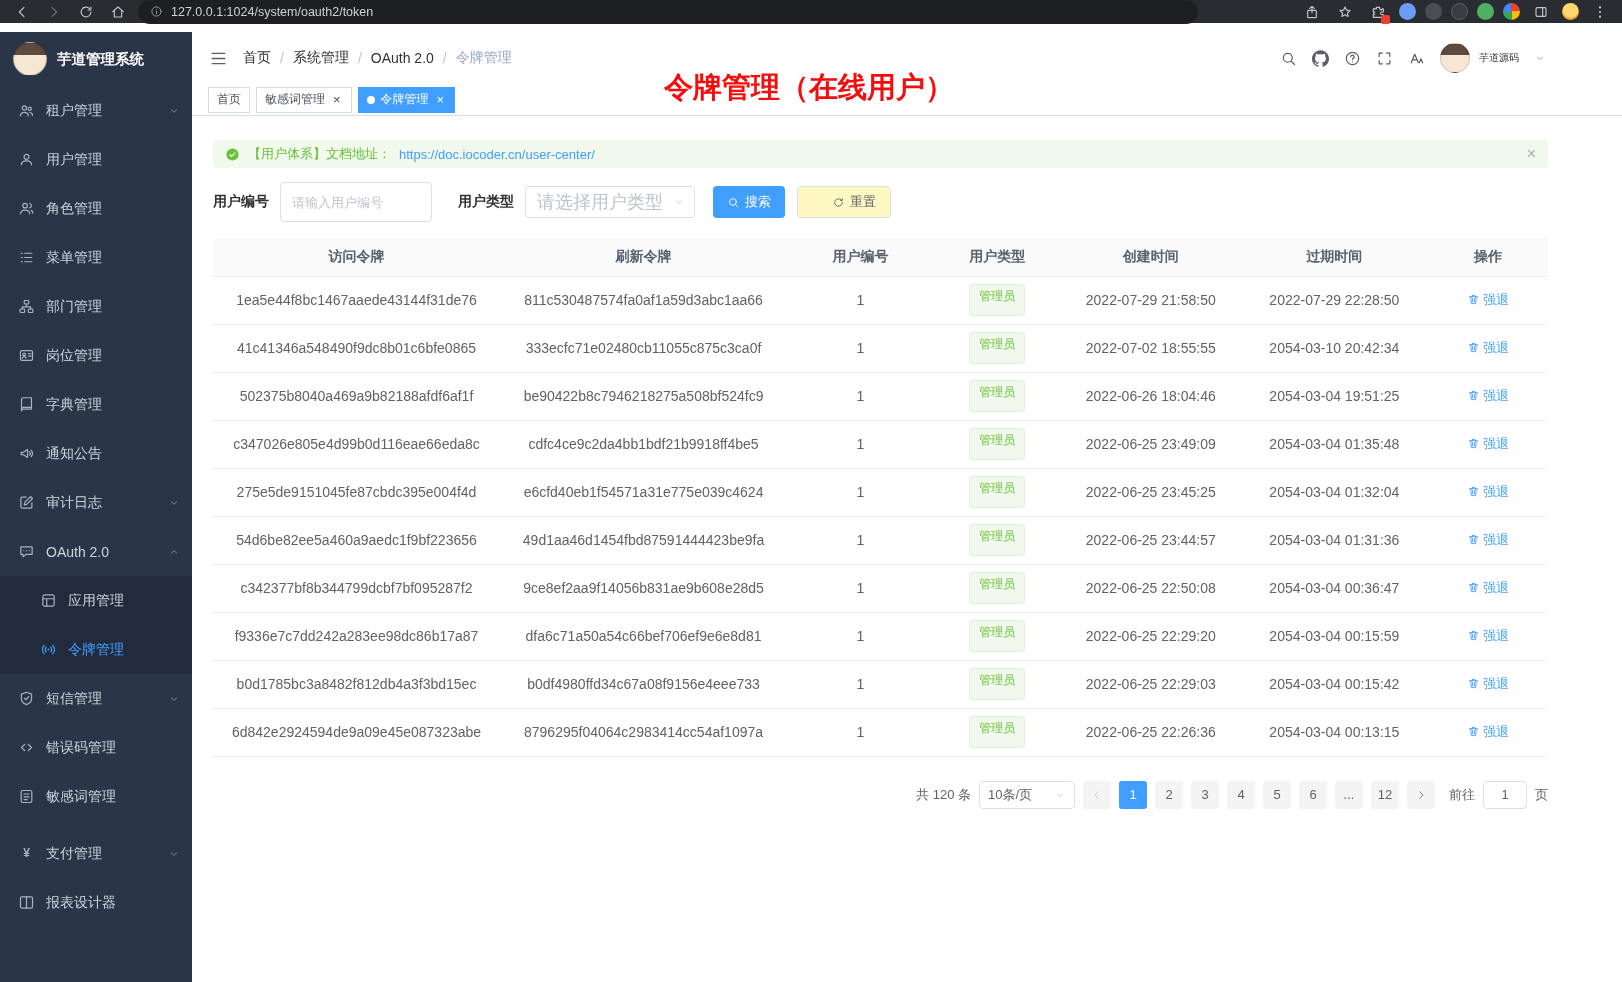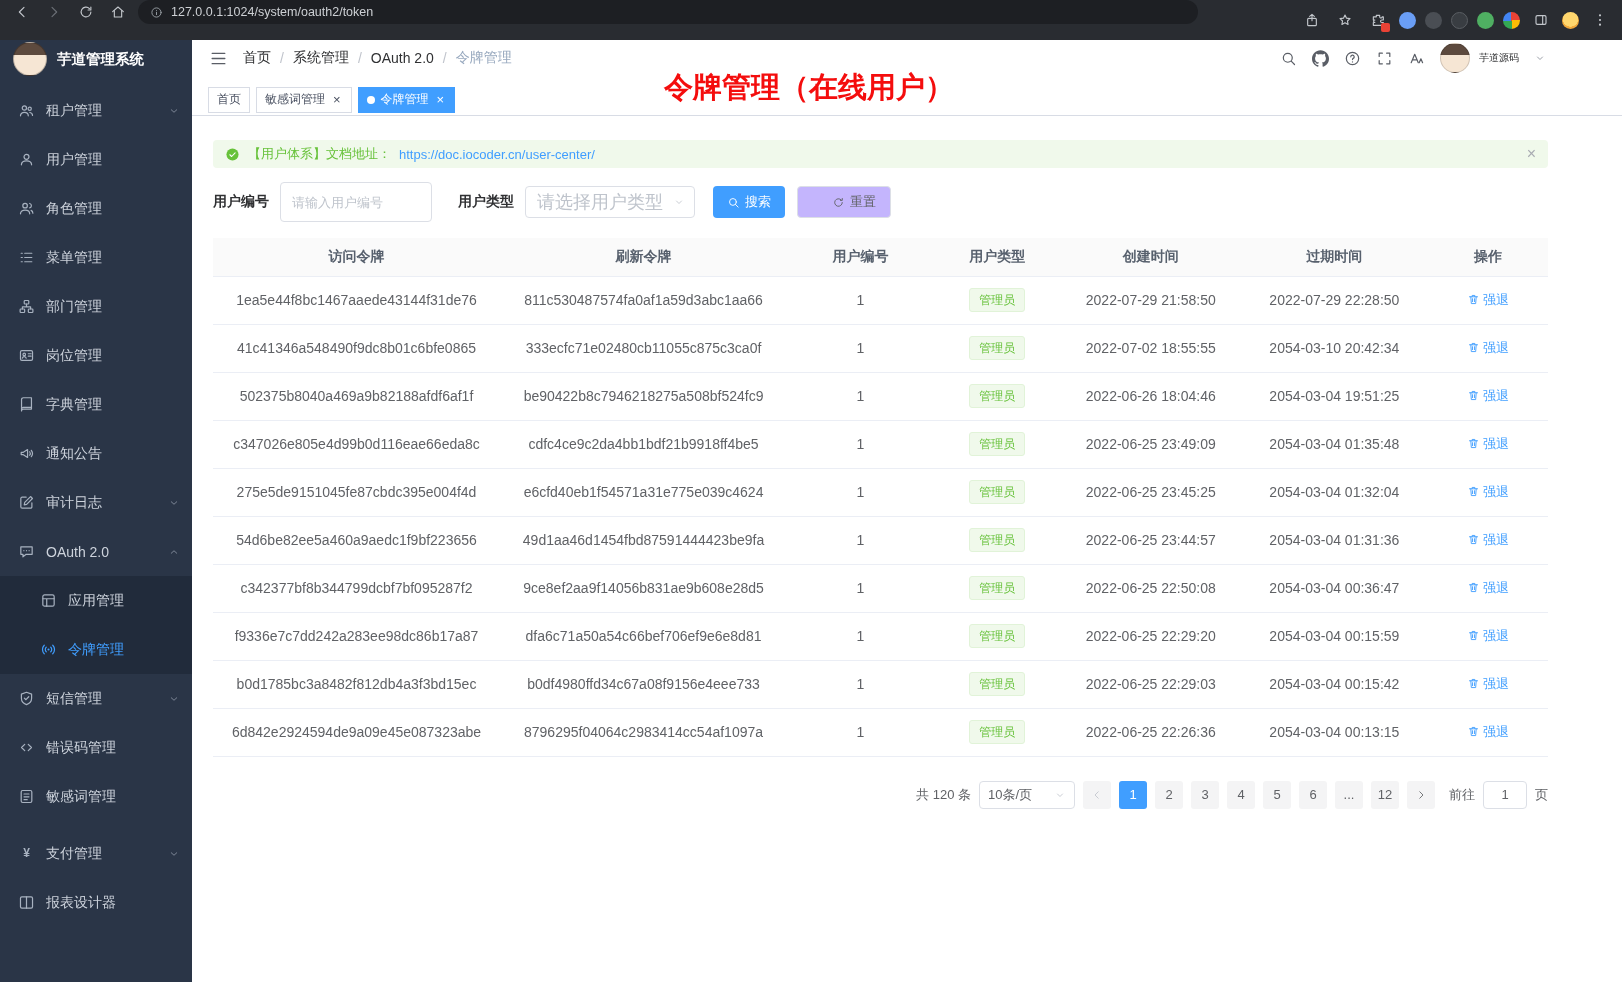--- a/index.html
+++ b/index.html
@@ -13,21 +13,21 @@
   body{
     font-family:"Liberation Sans","DejaVu Sans",sans-serif;
     background:#fff;overflow:hidden;position:relative;color:#303133;
   }
   .icn{display:inline-block;width:16px;height:16px;flex:0 0 auto;}
   .icn svg{width:100%;height:100%;display:block;stroke:currentColor;fill:none;stroke-width:1.7;stroke-linecap:round;stroke-linejoin:round;}
   .icn.sm{width:13px;height:13px;}
   .icn.caret{width:12px;height:12px;}
 
   
-  .browser-bar{height:40px;background:#292c31;display:flex;padding:0 10px;gap:8px;color:#c3c7cc;position:relative;z-index:10;}
+  .browser-bar{height:23px;background:#292c31;display:flex;align-items:center;padding:0 10px;gap:8px;color:#c3c7cc;position:relative;z-index:10;}
   .bb-btn{width:24px;height:24px;display:flex;align-items:center;justify-content:center;color:#c3c7cc;cursor:pointer;border-radius:50%;}
   .bb-btn .icn, .bb-btn{width:24px;height:24px;}
   .bb-btn .icn{width:16px;height:16px;}
   .bb-btn.dim{color:#6b7076;}
   .url-pill{width:1060px;height:24px;background:#1d1f23;border-radius:12px;display:flex;align-items:center;padding:0 12px;gap:8px;font-size:12.5px;color:#cdd0d4;cursor:text;}
   .url-pill .icn{width:13px;height:13px;color:#9aa0a6;}
   .bb-right{margin-left:auto;display:flex;align-items:center;gap:9px;}
   .dot{width:17px;height:17px;border-radius:50%;display:inline-block;cursor:pointer;}
   .dot.blue{background:#6a9ef5;}
   .dot.dark{background:#4a4e54;}
@@ -83,26 +83,26 @@
 
   .filters{display:flex;align-items:center;margin-top:14px;font-size:14px;}
   .flabel{font-weight:bold;color:#303133;margin-right:11px;}
   .flabel.g2{margin-left:26px;}
   .finput{width:152px;height:40px;border:1px solid #dcdfe6;border-radius:4px;padding:0 11px;font-size:13px;color:#606266;outline:none;}
   .finput::placeholder{color:#bfc4cc;}
   .fselect{width:170px;height:32px;border:1px solid #dcdfe6;border-radius:4px;display:flex;align-items:center;justify-content:space-between;padding:0 9px 0 11px;font-size:18px;color:#bfc4cc;cursor:pointer;background:#fff;}
   .fselect .caret{color:#c0c4cc;}
   .btn{height:32px;padding:0 14px;border-radius:4px;font-size:13px;display:inline-flex;align-items:center;gap:5px;cursor:pointer;font-family:inherit;}
   .btn-primary{background:var(--primary);color:#fff;border:none;margin-left:18px;}
-  .btn-plain{background:#c4b5fd;color:#606266;border:1px solid #dcdfe6;margin-left:12px;padding-left:34px;}
+  .btn-plain{background:#fef9c3;color:#606266;border:1px solid #dcdfe6;margin-left:12px;padding-left:34px;}
 
   table.tokens{width:100%;border-collapse:collapse;table-layout:fixed;margin-top:16px;font-size:14px;color:#606266;}
   table.tokens thead th{height:38px;background:#fafafa;font-weight:bold;color:#57606d;text-align:center;border-bottom:1px solid #ebeef5;}
   table.tokens tbody td{height:48px;text-align:center;border-bottom:1px solid #ebeef5;overflow:hidden;white-space:nowrap;}
-  .tag-success{display:inline-block;height:24px;line-height:22px;padding:0 9px;background:#f0f9eb;border:1px solid #e1f3d8;color:var(--success);border-radius:3px;font-size:12px;}
+  .tag-success{display:inline-block;height:32px;line-height:22px;padding:0 9px;background:#f0f9eb;border:1px solid #e1f3d8;color:var(--success);border-radius:3px;font-size:12px;}
   .link-primary{color:var(--primary);font-size:13px;display:inline-flex;align-items:center;gap:3px;cursor:pointer;text-decoration:none;}
   .link-primary .icn{width:13px;height:13px;}
 
   .pagination{display:flex;align-items:center;justify-content:flex-end;gap:8px;margin-top:24px;font-size:13px;color:#606266;}
   .psize{width:96px;height:28px;border:1px solid #dcdfe6;border-radius:4px;display:flex;align-items:center;justify-content:space-between;padding:0 8px;cursor:pointer;background:#fff;}
   .psize .caret{color:#c0c4cc;}
   .pages{display:inline-flex;gap:8px;}
   .page-btn{min-width:28px;height:28px;border:none;background:#f4f4f5;border-radius:3px;font-size:13px;color:#606266;cursor:pointer;font-family:inherit;display:inline-flex;align-items:center;justify-content:center;}
   .page-btn.active{background:var(--primary);color:#fff;}
   .page-btn.nav .icn{width:12px;height:12px;}

